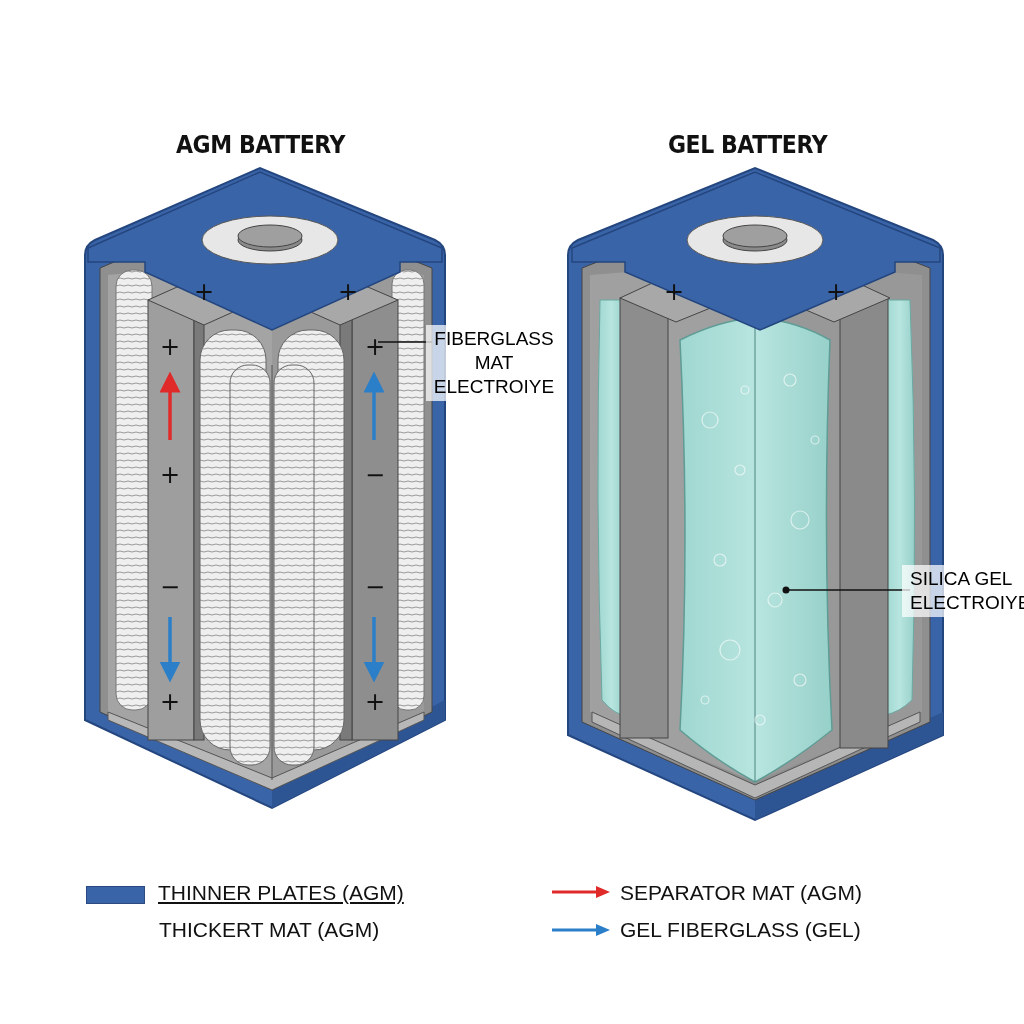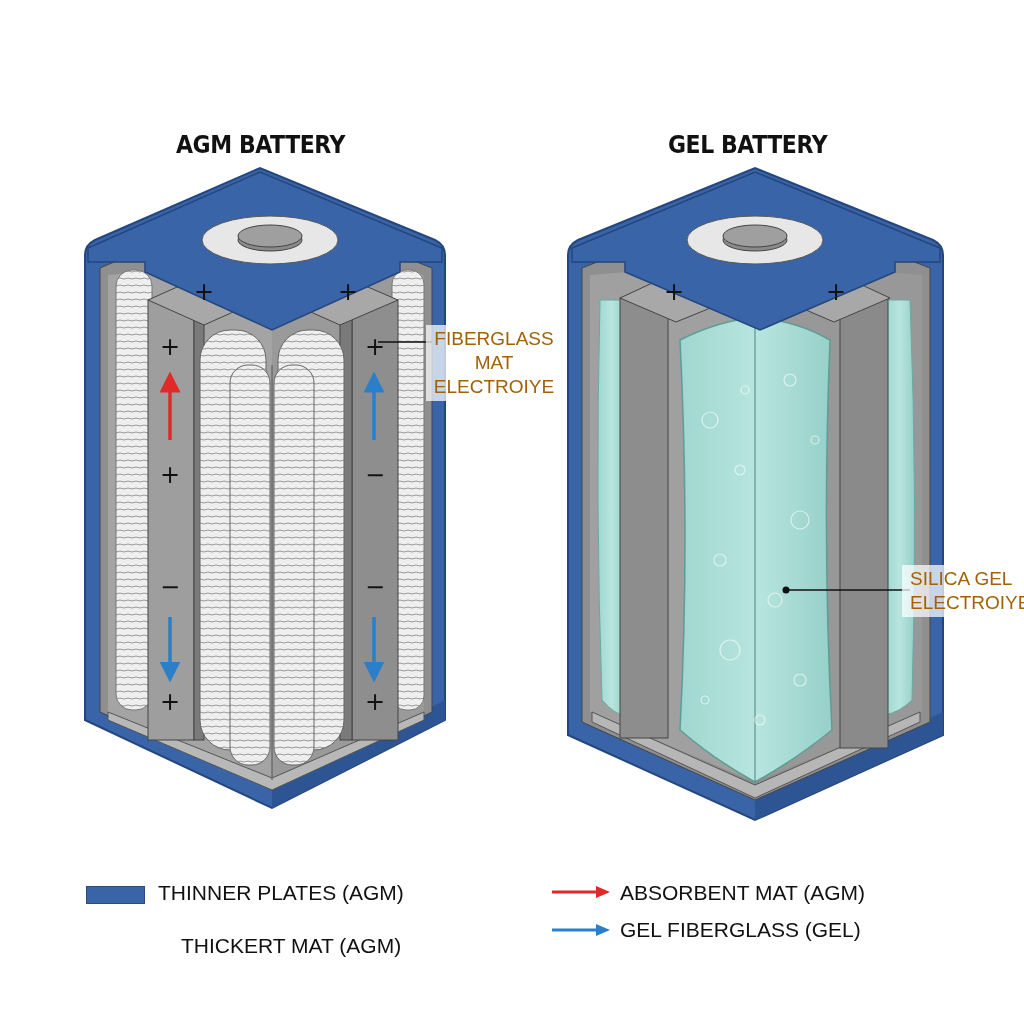--- a/index.html
+++ b/index.html
@@ -5,21 +5,21 @@
   html, body { margin: 0; padding: 0; background: #ffffff; }
   body { width: 1024px; height: 1024px; position: relative; overflow: hidden;
          font-family: "DejaVu Sans", "Liberation Sans", sans-serif; }
   .title { position: absolute; top: 130px; font-weight: bold; font-size: 25px;
            color: #111; letter-spacing: -0.5px; font-family: "DejaVu Sans", sans-serif;
            transform: scaleX(0.88); transform-origin: left top; }
   #title-agm { left: 176px; }
   #title-gel { left: 668px; }
   svg.diagram { position: absolute; left: 0; top: 0; }
   .callout { position: absolute; background: rgba(255,255,255,0.72);
-             color: #a16207; font-size: 19px; line-height: 24px; text-align: center;
+             color: #000000; font-size: 19px; line-height: 24px; text-align: center;
              font-family: "Liberation Sans", sans-serif; }
   #callout-fiberglass { left: 426px; top: 325px; width: 136px; padding: 2px 0; }
   #callout-silica { left: 902px; top: 565px; width: 122px; text-align: left; padding: 2px 0 2px 8px; }
   .legend { position: absolute; font-size: 21px; color: #111;
             font-family: "Liberation Sans", sans-serif; }
   .legend-item { position: absolute; white-space: nowrap; }
   .swatch { position: absolute; width: 57px; height: 16px; background: #3a64a8; border: 1px solid #2a4a80; }
 </style>
 </head>
 <body>
@@ -156,27 +156,27 @@
   <div>ELECTROIYE</div>
 </div>
 
 <div class="callout" id="callout-silica">
   <div>SILICA GEL</div>
   <div>ELECTROIYE</div>
 </div>
 
 <div class="legend">
   <div class="swatch" style="left:86px; top:886px;"></div>
-  <div class="legend-item" style="left:158px; top:881px;">THINNER PLATES (AGM)</div>
-  <div class="legend-item" style="left:181px; top:918px;margin-top:16px;">THICKERT MAT (AGM)</div>
+  <div class="legend-item" style="left:158px; top:881px;text-decoration:underline;">THINNER PLATES (AGM)</div>
+  <div class="legend-item" style="left:159px; top:918px;">THICKERT MAT (AGM)</div>
 
   <svg style="position:absolute; left:550px; top:884px;" width="62" height="16">
     <line x1="2" y1="8" x2="48" y2="8" stroke="#e02a2a" stroke-width="3"></line>
     <path d="M46 2 L60 8 L46 14 Z" fill="#e02a2a"></path>
   </svg>
-  <div class="legend-item" style="left:620px; top:881px;">ABSORBENT MAT (AGM)</div>
+  <div class="legend-item" style="left:620px; top:881px;">SEPARATOR MAT (AGM)</div>
 
   <svg style="position:absolute; left:550px; top:922px;" width="62" height="16">
     <line x1="2" y1="8" x2="48" y2="8" stroke="#2a7fc8" stroke-width="3"></line>
     <path d="M46 2 L60 8 L46 14 Z" fill="#2a7fc8"></path>
   </svg>
   <div class="legend-item" style="left:620px; top:918px;">GEL FIBERGLASS (GEL)</div>
 </div>
 
 </body></html>

